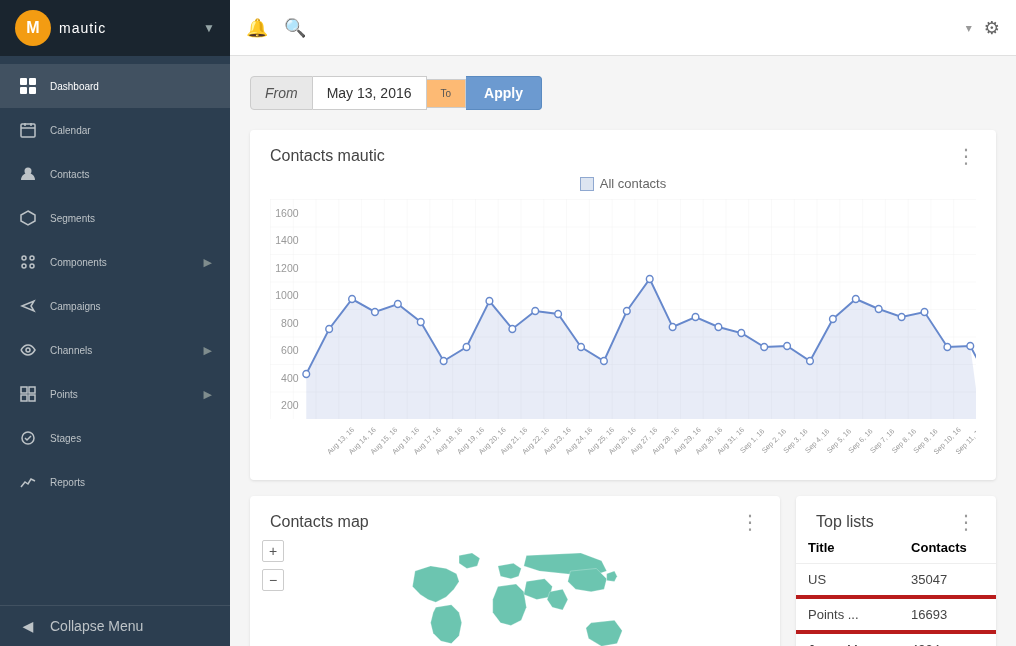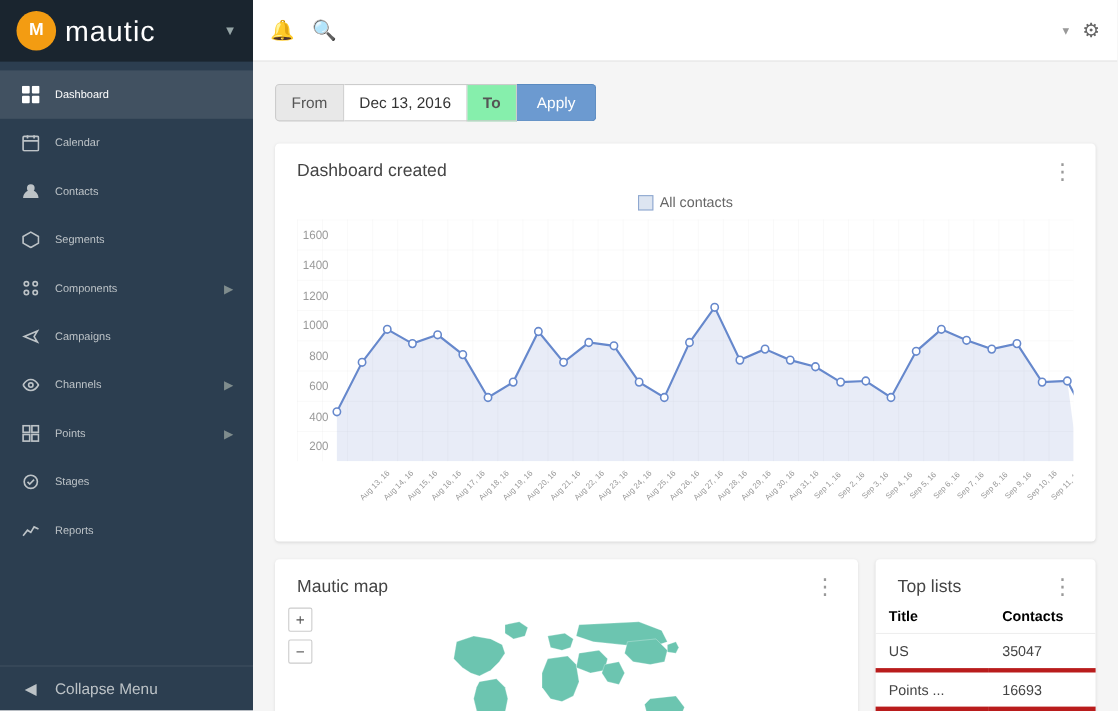--- a/index.html
+++ b/index.html
@@ -2,21 +2,21 @@
 <html><head>
   <meta charset="utf-8">
   <style>
     * { margin: 0; padding: 0; box-sizing: border-box; }
     body { font-family: -apple-system, BlinkMacSystemFont, 'Segoe UI', sans-serif; font-size: 14px; background: #f5f5f5; display: flex; height: 646px; width: 1016px; overflow: hidden; }
 
     
     .sidebar { width: 230px; background: #2c3e50; color: #ecf0f1; display: flex; flex-direction: column; flex-shrink: 0; }
     .sidebar-header { display: flex; align-items: center; padding: 10px 15px; background: #1a252f; height: 56px; }
     .sidebar-logo { width: 36px; height: 36px; background: #f39c12; border-radius: 50%; display: flex; align-items: center; justify-content: center; color: white; font-weight: bold; font-size: 16px; margin-right: 8px; }
-    .sidebar-brand { color: white; font-size: 26px; font-weight: 300; letter-spacing: 1px; flex: 1; }
+    .sidebar-brand { color: white; font-size: 14px; font-weight: 300; letter-spacing: 1px; flex: 1; }
     .sidebar-chevron { color: #95a5a6; cursor: pointer; font-size: 12px; }
     .sidebar-nav { flex: 1; padding: 8px 0; }
     .nav-item { display: flex; align-items: center; padding: 12px 18px; cursor: pointer; color: #bdc3c7; transition: background 0.2s; }
     .nav-item.active { background: rgba(255,255,255,0.1); color: white; }
     .nav-icon { width: 20px; height: 20px; margin-right: 12px; display: flex; align-items: center; justify-content: center; flex-shrink: 0; }
     .nav-label { flex: 1; font-size: 10px; }
     .nav-arrow { font-size: 11px; color: #7f8c8d; }
     .sidebar-footer { padding: 12px 18px; border-top: 1px solid rgba(255,255,255,0.1); cursor: pointer; }
     .collapse-item { display: flex; align-items: center; color: #bdc3c7; }
     .collapse-icon { width: 20px; margin-right: 12px; text-align: center; }
@@ -28,35 +28,35 @@
     .topbar { height: 56px; background: white; display: flex; align-items: center; padding: 0 16px; border-bottom: 1px solid #e0e0e0; justify-content: space-between; }
     .topbar-left { display: flex; align-items: center; gap: 16px; }
     .topbar-right { display: flex; align-items: center; gap: 12px; }
     .topbar-icon { color: #666; font-size: 18px; cursor: pointer; }
 
     
     .content { flex: 1; padding: 20px; overflow-y: auto; }
 
     
     .date-filter { display: flex; align-items: center; gap: 0; margin-bottom: 20px; }
-    .date-label { padding: 8px 14px; background: #e8e8e8; border: 1px solid #ccc; color: #555; font-size: 14px; font-weight: 500; }
+    .date-label { padding: 8px 14px; background: #e8e8e8; border: 1px solid #ccc; color: #555; font-size: 14px; font-weight: 500; font-style: italic; }
     .date-label:first-child { border-radius: 4px 0 0 4px; }
     .date-input { padding: 8px 14px; border: 1px solid #ccc; border-left: none; background: white; color: #333; font-size: 14px; }
-    .date-separator { padding: 8px 14px; background: #86efac; border: 1px solid #ccc; border-left: none; color: #555; font-size: 14px; font-weight: 700; }
+    .date-separator { padding: 8px 14px; background: #fdba74; border: 1px solid #ccc; border-left: none; color: #555; font-size: 10px; font-weight: 400; }
     .date-input2 { padding: 8px 14px; border: 1px solid #ccc; border-left: none; background: white; color: #333; font-size: 14px; }
-    .apply-btn { padding: 8px 18px; background: #6c9ad0; border: 1px solid #5a8ac0; border-left: none; border-radius: 0 4px 4px 0; color: white; font-size: 14px; cursor: pointer; font-weight: 400; }
+    .apply-btn { padding: 8px 18px; background: #6c9ad0; border: 1px solid #5a8ac0; border-left: none; border-radius: 0 4px 4px 0; color: white; font-size: 14px; cursor: pointer; font-weight: 700; }
 
     
     .card { background: white; border-radius: 4px; box-shadow: 0 1px 3px rgba(0,0,0,0.1); margin-bottom: 16px; }
     .card-header { display: flex; align-items: center; justify-content: space-between; padding: 16px 20px 0; }
     .card-title { font-size: 16px; color: #444; font-weight: 400; }
     .card-menu { color: #999; cursor: pointer; font-size: 20px; line-height: 1; }
 
     
-    .chart-container { padding: 10px 20px 20px; }
+    .chart-container { padding: 10px 20px 8px; }
     .chart-legend { display: flex; justify-content: center; margin-bottom: 8px; font-size: 13px; color: #666; gap: 6px; align-items: center; }
     .legend-box { width: 14px; height: 14px; border: 1px solid #8fa8d0; background: rgba(143,168,208,0.3); }
 
     
     .bottom-row { display: flex; gap: 16px; }
     .map-card { flex: 1; }
     .top-lists-card { width: 200px; flex-shrink: 0; }
     .map-controls { padding: 8px 12px; display: flex; flex-direction: column; gap: 4px; }
     .map-btn { width: 22px; height: 22px; background: white; border: 1px solid #ccc; border-radius: 2px; display: flex; align-items: center; justify-content: center; cursor: pointer; font-size: 14px; color: #555; }
     .map-area { height: 160px; overflow: hidden; position: relative; }
@@ -201,28 +201,28 @@
     <div class="topbar-right">
       <span style="color:#999;font-size:12px;">▾</span>
       <span class="topbar-icon">⚙</span>
     </div>
   </div>
 
   <div class="content">
 
     <div class="date-filter">
       <span class="date-label">From</span>
-      <span class="date-input">Dec 13, 2016</span>
+      <span class="date-input">May 13, 2016</span>
       <span class="date-separator">To</span>
       <button class="apply-btn">Apply</button>
     </div>
 
     <div class="card">
       <div class="card-header">
-        <span class="card-title">Dashboard created</span>
+        <span class="card-title">Contacts mautic</span>
         <span class="card-menu">⋮</span>
       </div>
       <div class="chart-container">
         <div class="chart-legend">
           <div class="legend-box"></div>
           <span>All contacts</span>
         </div>
         <svg width="100%" height="220" viewBox="0 0 740 220" preserveAspectRatio="none">
 
           <defs>
@@ -311,21 +311,21 @@
             <text x="734" y="20" font-size="8" fill="#999" text-anchor="middle" transform="rotate(-45,734,20)">Sep 11, 16</text>
           </svg>
         </div>
       </div>
     </div>
 
     <div class="bottom-row">
 
       <div class="card map-card">
         <div class="card-header">
-          <span class="card-title">Mautic map</span>
+          <span class="card-title">Contacts map</span>
           <span class="card-menu">⋮</span>
         </div>
         <div style="display:flex; align-items:flex-start; padding: 8px 12px;">
           <div class="map-controls" style="padding:0; margin-right:6px;">
             <div class="map-btn">+</div>
             <div class="map-btn" style="margin-top:3px;">−</div>
           </div>
           <div class="map-area" style="flex:1; height:145px; overflow:hidden;">
             <svg viewBox="0 0 560 280" width="100%" height="145" style="display:block;">
 

